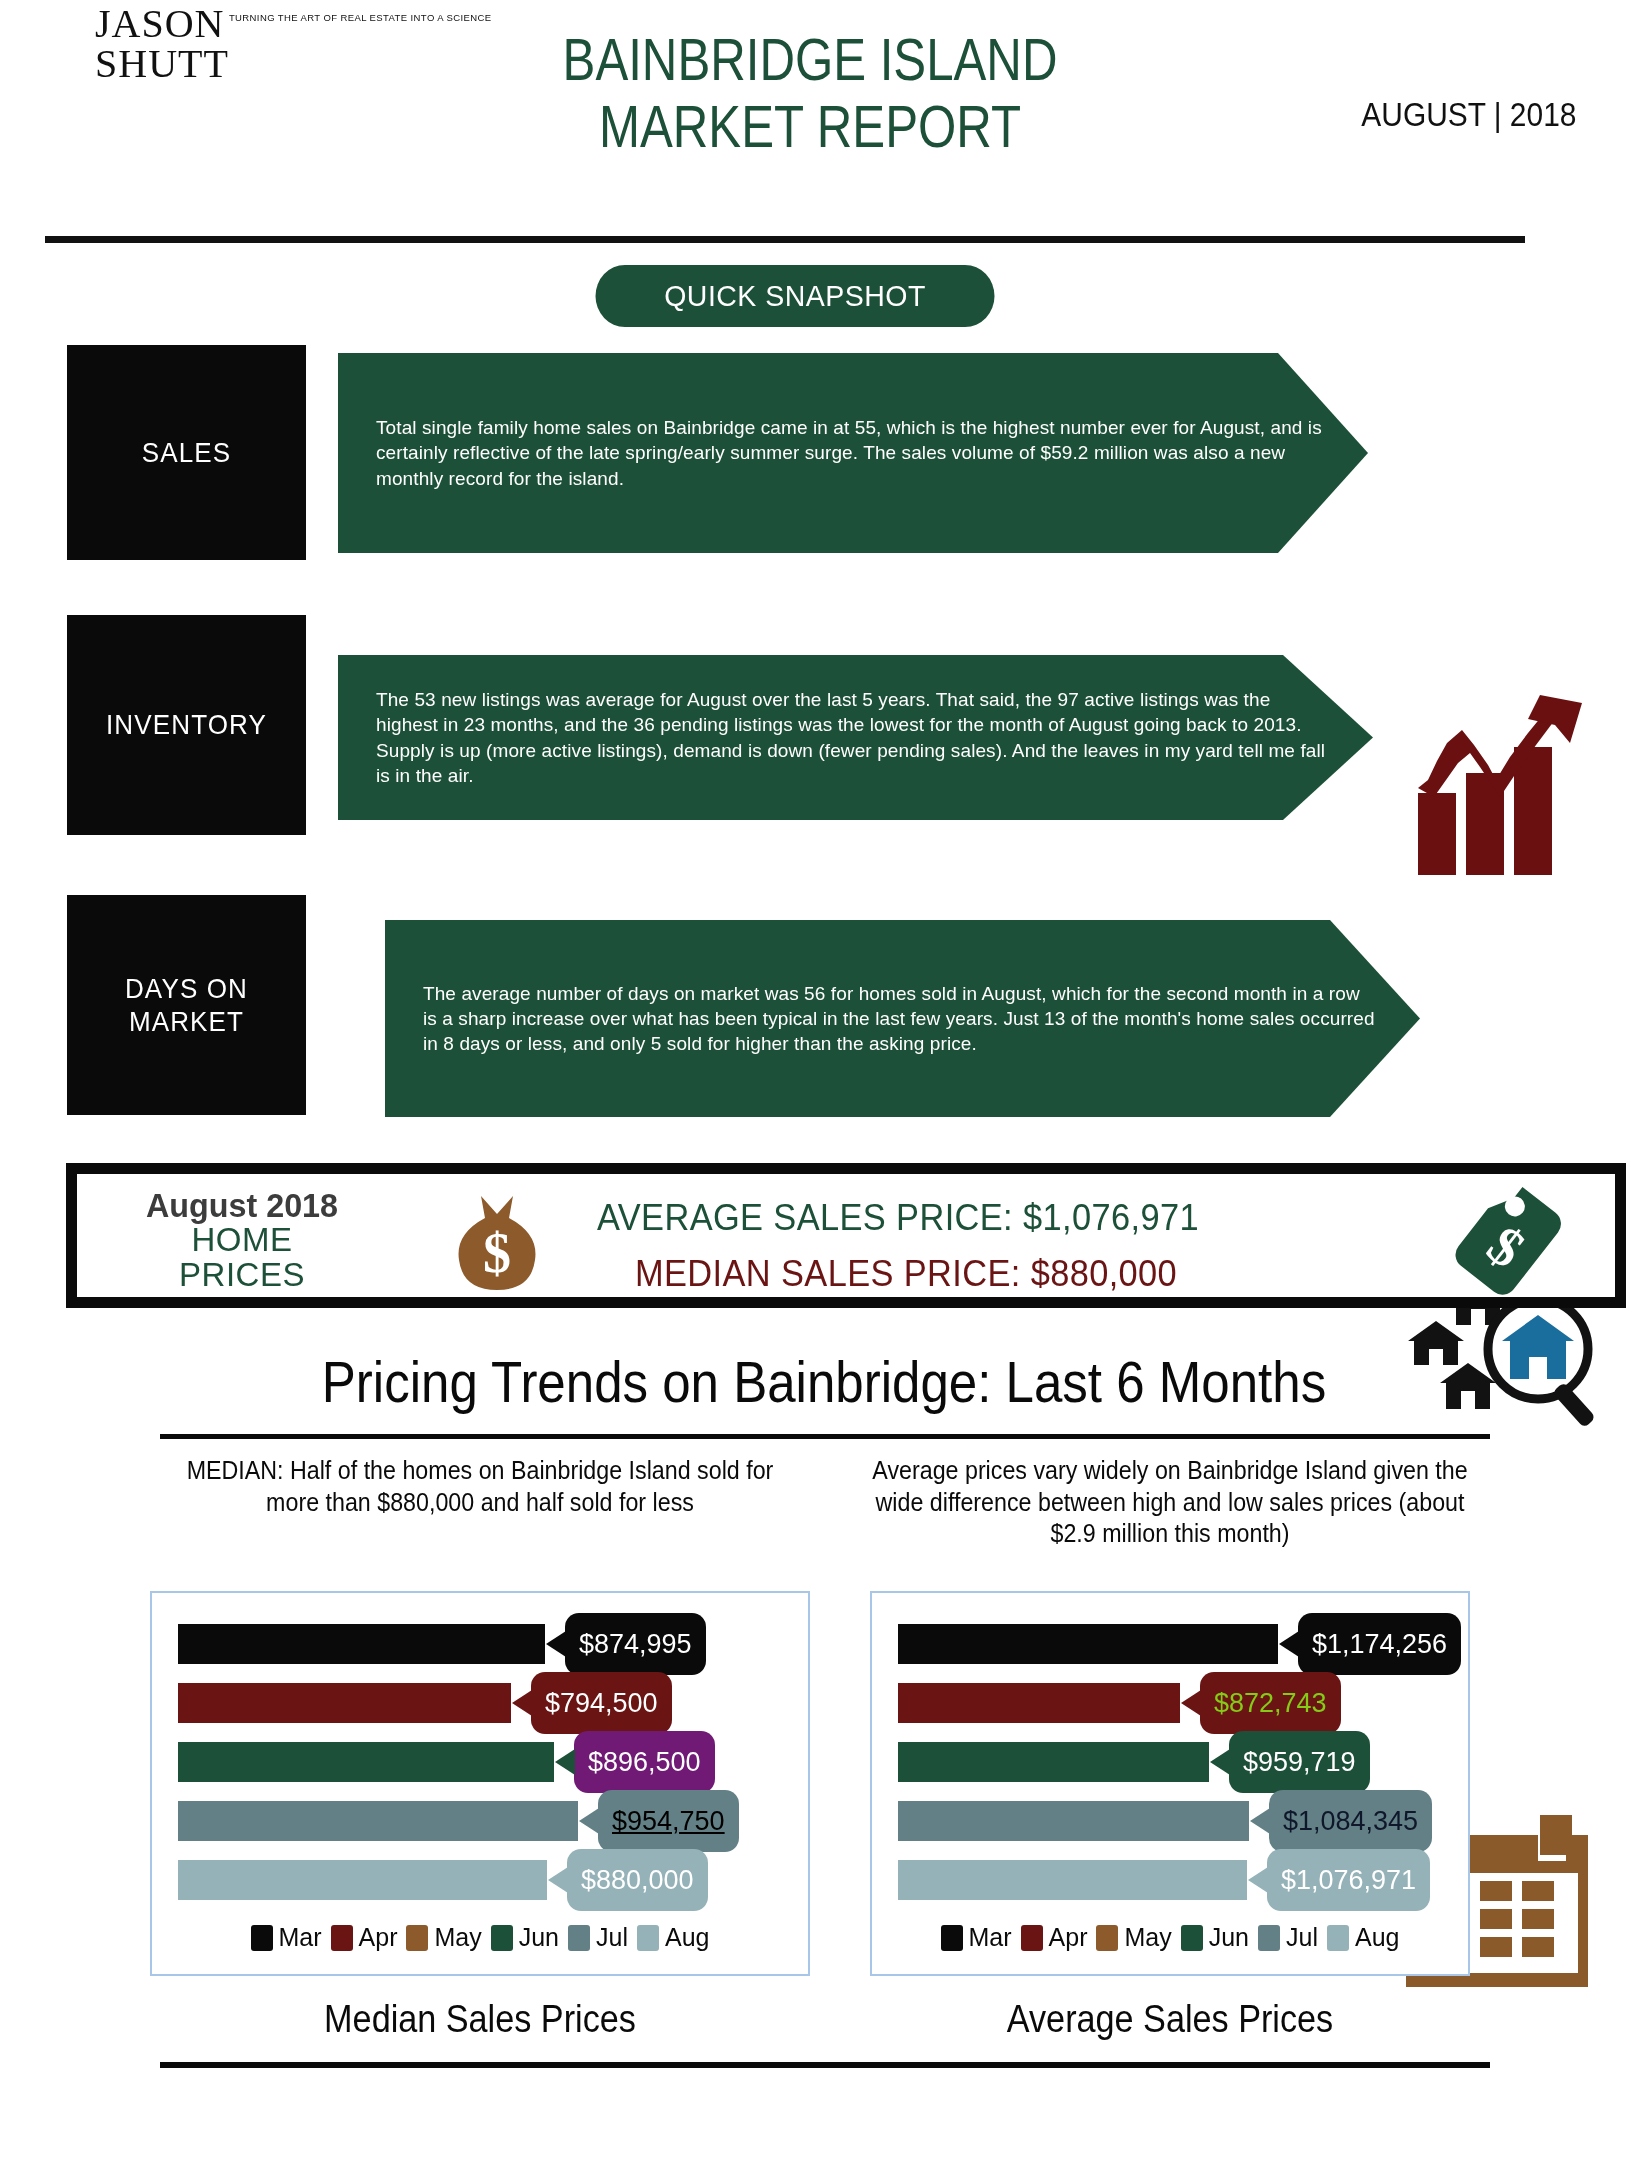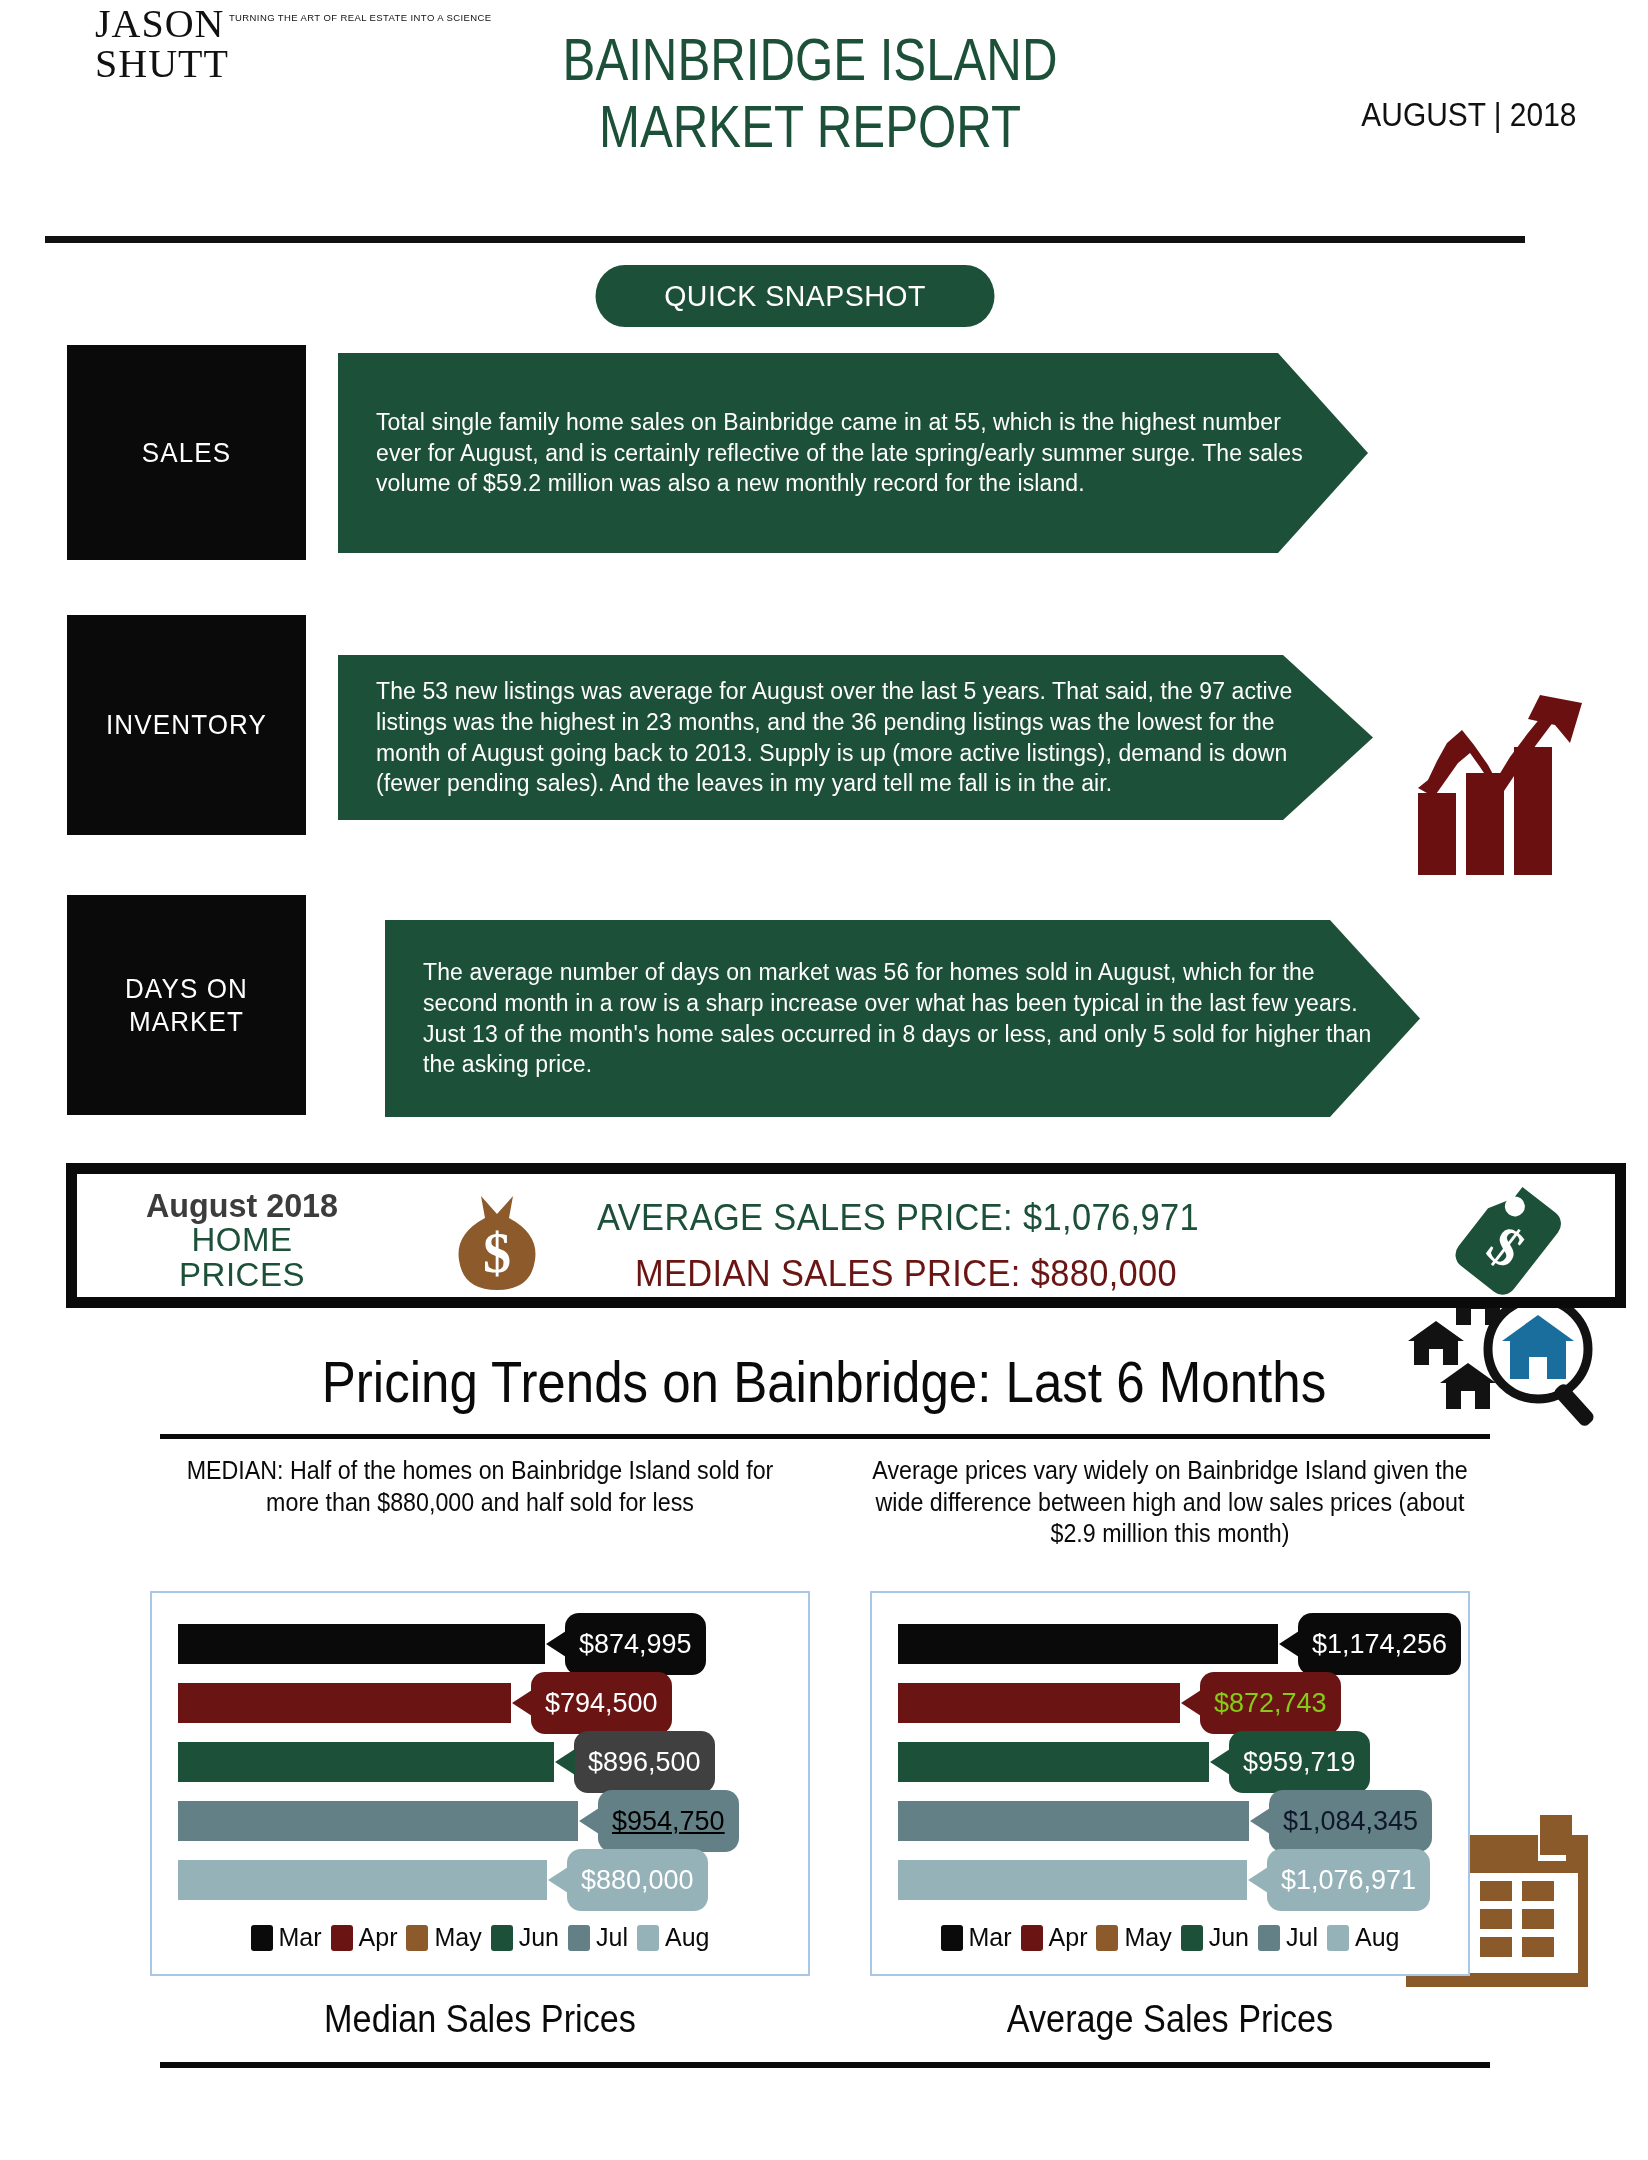--- a/index.html
+++ b/index.html
@@ -97,21 +97,21 @@
     font-weight: 300;
     transform: scaleX(0.93);
   }
   .snap-arrow {
     position: absolute;
     left: 338px;
     background: #1d5038;
     color: #ffffff;
     display: flex; align-items: center;
     padding: 0 44px 0 38px;
-    font-size: 23px;
+    font-size: 19px;
     line-height: 1.33;
     font-weight: 300;
     letter-spacing: 0.1px;
   }
   .snap-icon { position: absolute; }
 
   
   #row-sales { top: 345px; height: 215px; }
   #row-sales .snap-label { top: 0; height: 215px; }
   #row-sales .snap-arrow {
@@ -418,21 +418,21 @@
           </div>
         </div>
         <div class="bar-row">
           <div class="bar" style="width: 333px; background: rgb(107, 20, 20);"></div>
           <div class="bar-callout" style="background: rgb(107, 20, 20); color: rgb(107, 20, 20); left: 353px;">
             <span style="color: rgb(255, 255, 255);">$794,500</span>
           </div>
         </div>
         <div class="bar-row">
           <div class="bar" style="width: 376px; background: rgb(29, 80, 56);"></div>
-          <div class="bar-callout" style="background: #404040; color: rgb(29, 80, 56); left: 396px;">
+          <div class="bar-callout" style="background: #701a75; color: rgb(29, 80, 56); left: 396px;">
             <span style="color: rgb(255, 255, 255);">$896,500</span>
           </div>
         </div>
         <div class="bar-row">
           <div class="bar" style="width: 400px; background: rgb(98, 128, 134);"></div>
           <div class="bar-callout" style="background: rgb(98, 128, 134); color: rgb(98, 128, 134); left: 420px;">
             <span style="color: #000000; text-decoration: underline;">$954,750</span>
           </div>
         </div>
         <div class="bar-row">

